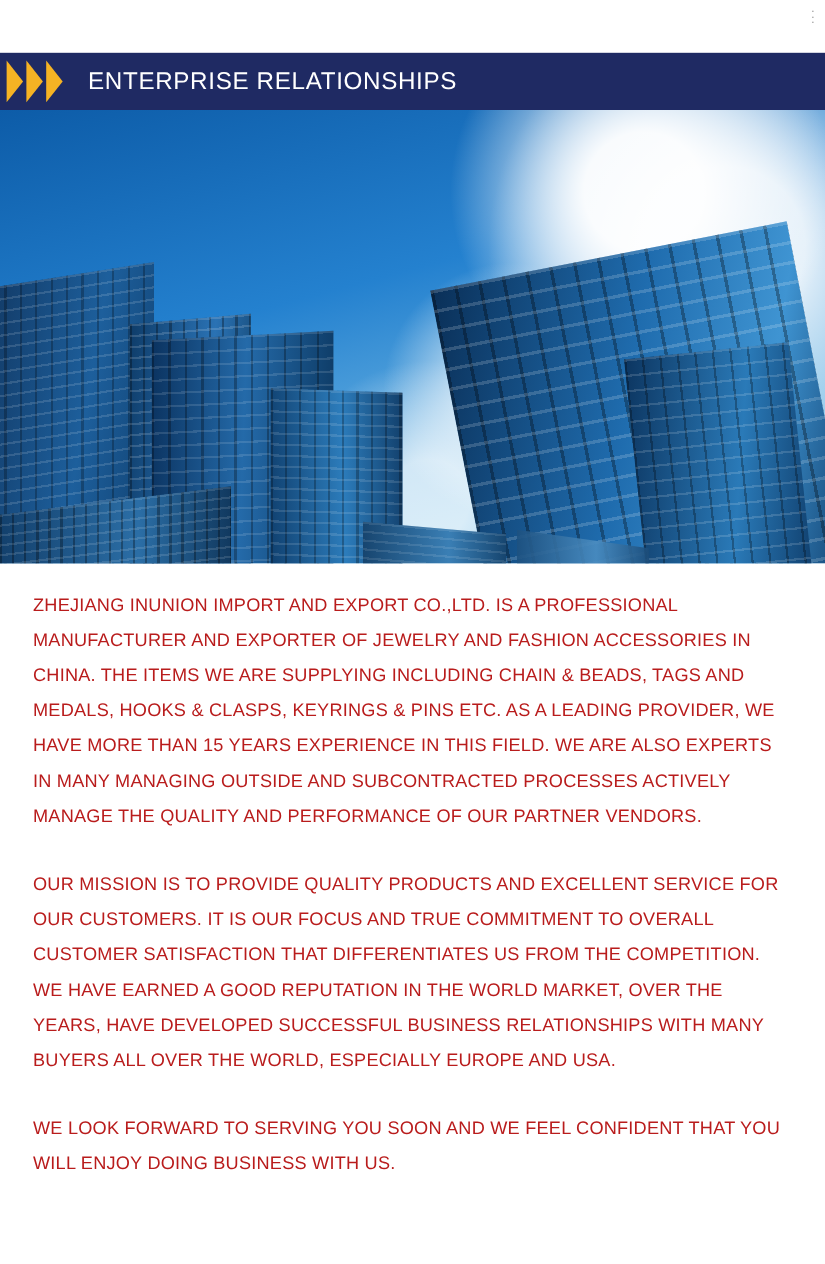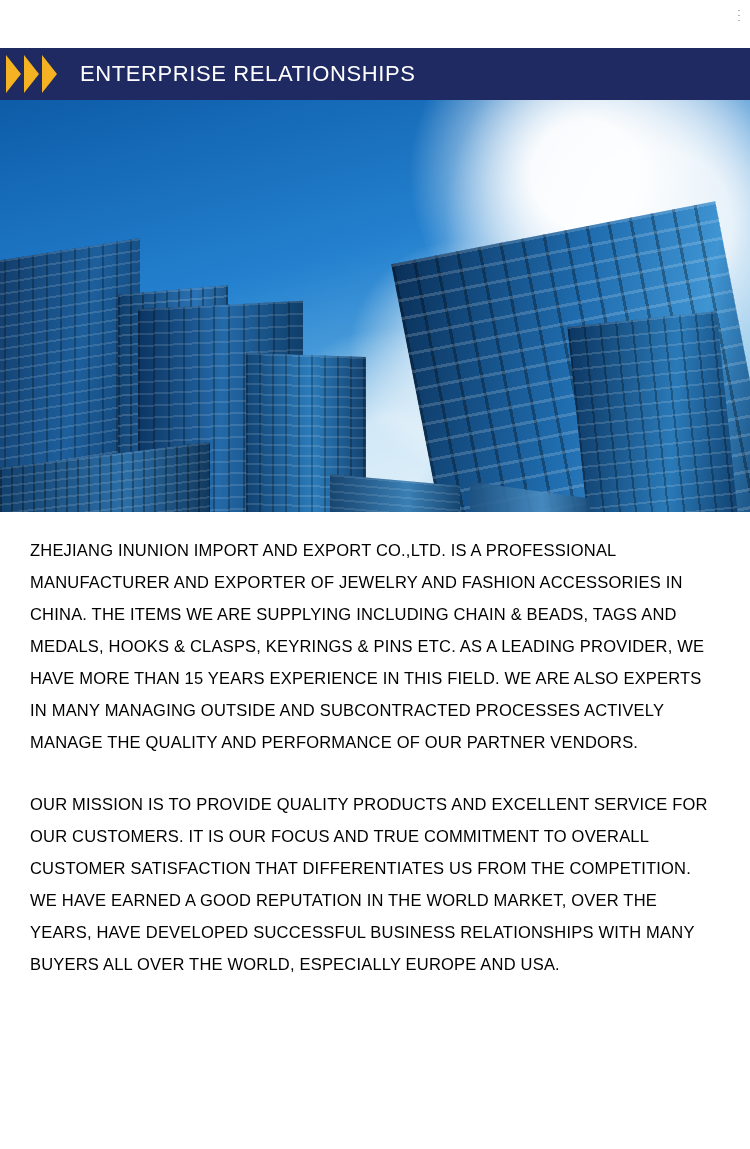--- a/index.html
+++ b/index.html
@@ -168,21 +168,21 @@
     opacity: .9;
   }
 
   
   .content {
     padding: 22px 30px 0 30px;
   }
   .para {
     font-size: 16.5px;
     line-height: 32px;
-    color: #000000;
+    color: #b91c1c;
     letter-spacing: 0.2px;
     text-transform: uppercase;
     margin: 0 0 30px 0;
     text-align: left;
   }
   .para:last-child { margin-bottom: 0; }
 </style>
 </head>
 <body>
 
@@ -212,13 +212,14 @@
   <div class="tower tw-c"></div>
   <div class="tower tw-d"></div>
   <div class="tower tw-low"></div>
   <div class="tower tw-mid"></div>
   <div class="tower tw-far"></div>
 </div>
 
 <div class="content">
   <p class="para">ZHEJIANG INUNION IMPORT AND EXPORT CO.,LTD. IS A PROFESSIONAL MANUFACTURER AND EXPORTER OF JEWELRY AND FASHION ACCESSORIES IN CHINA. THE ITEMS WE ARE SUPPLYING INCLUDING CHAIN &amp; BEADS, TAGS AND MEDALS, HOOKS &amp; CLASPS, KEYRINGS &amp; PINS ETC. AS A LEADING PROVIDER, WE HAVE MORE THAN 15 YEARS EXPERIENCE IN THIS FIELD. WE ARE ALSO EXPERTS IN MANY MANAGING OUTSIDE AND SUBCONTRACTED PROCESSES ACTIVELY MANAGE THE QUALITY AND PERFORMANCE OF OUR PARTNER VENDORS.</p>
   <p class="para">OUR MISSION IS TO PROVIDE QUALITY PRODUCTS AND EXCELLENT SERVICE FOR OUR CUSTOMERS. IT IS OUR FOCUS AND TRUE COMMITMENT TO OVERALL CUSTOMER SATISFACTION THAT DIFFERENTIATES US FROM THE COMPETITION. WE HAVE EARNED A GOOD REPUTATION IN THE WORLD MARKET, OVER THE YEARS, HAVE DEVELOPED SUCCESSFUL BUSINESS RELATIONSHIPS WITH MANY BUYERS ALL OVER THE WORLD, ESPECIALLY EUROPE AND USA.</p>
+  <p class="para">WE LOOK FORWARD TO SERVING YOU SOON AND WE FEEL CONFIDENT THAT YOU WILL ENJOY DOING BUSINESS WITH US.</p>
 </div>
 
 </body></html>

